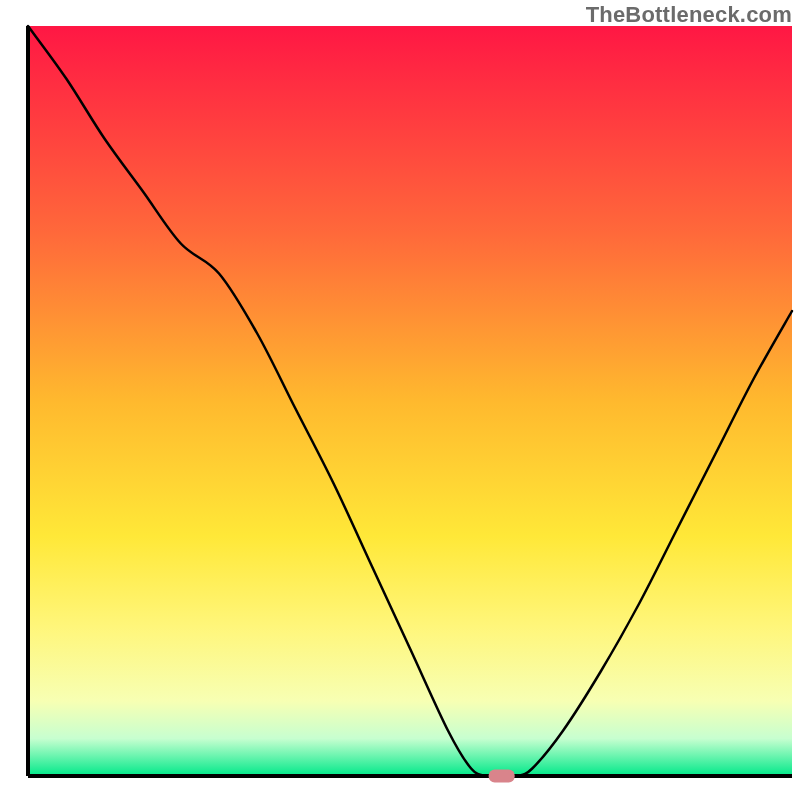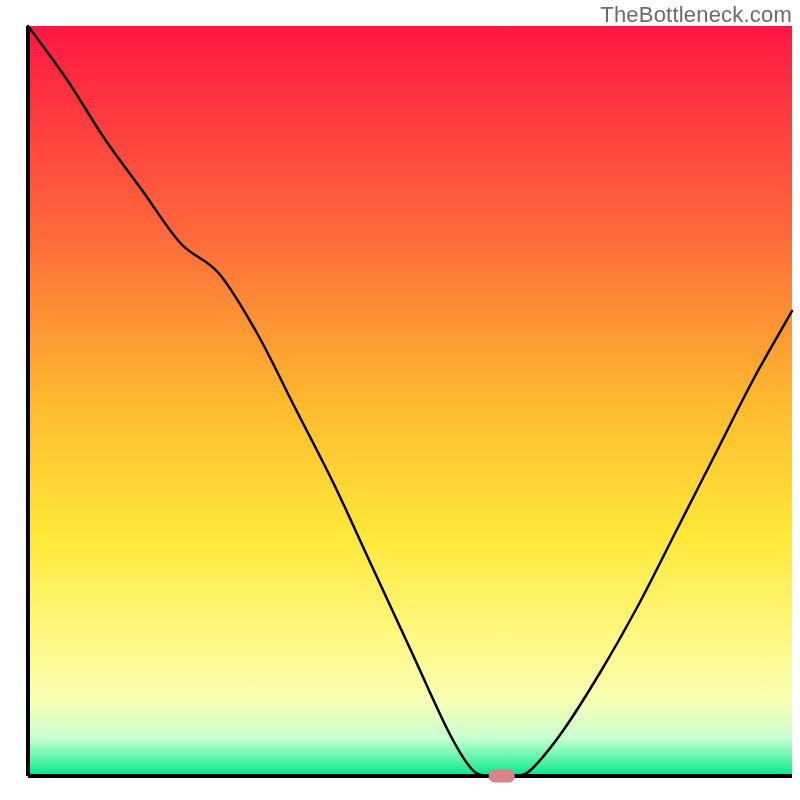--- a/index.html
+++ b/index.html
@@ -17,21 +17,21 @@
   }
   svg {
     display: block;
   }
   .watermark {
     position: absolute;
     top: 2px;
     right: 8px;
     font-family: Arial, Helvetica, sans-serif;
     font-size: 22px;
-    font-weight: 400;
+    font-weight: 700;
     color: #6b6b6b;
     letter-spacing: 0.2px;
     user-select: none;
   }
 </style>
 </head>
 <body>
 
 <div class="chart-container">
   <div class="watermark">TheBottleneck.com</div>

